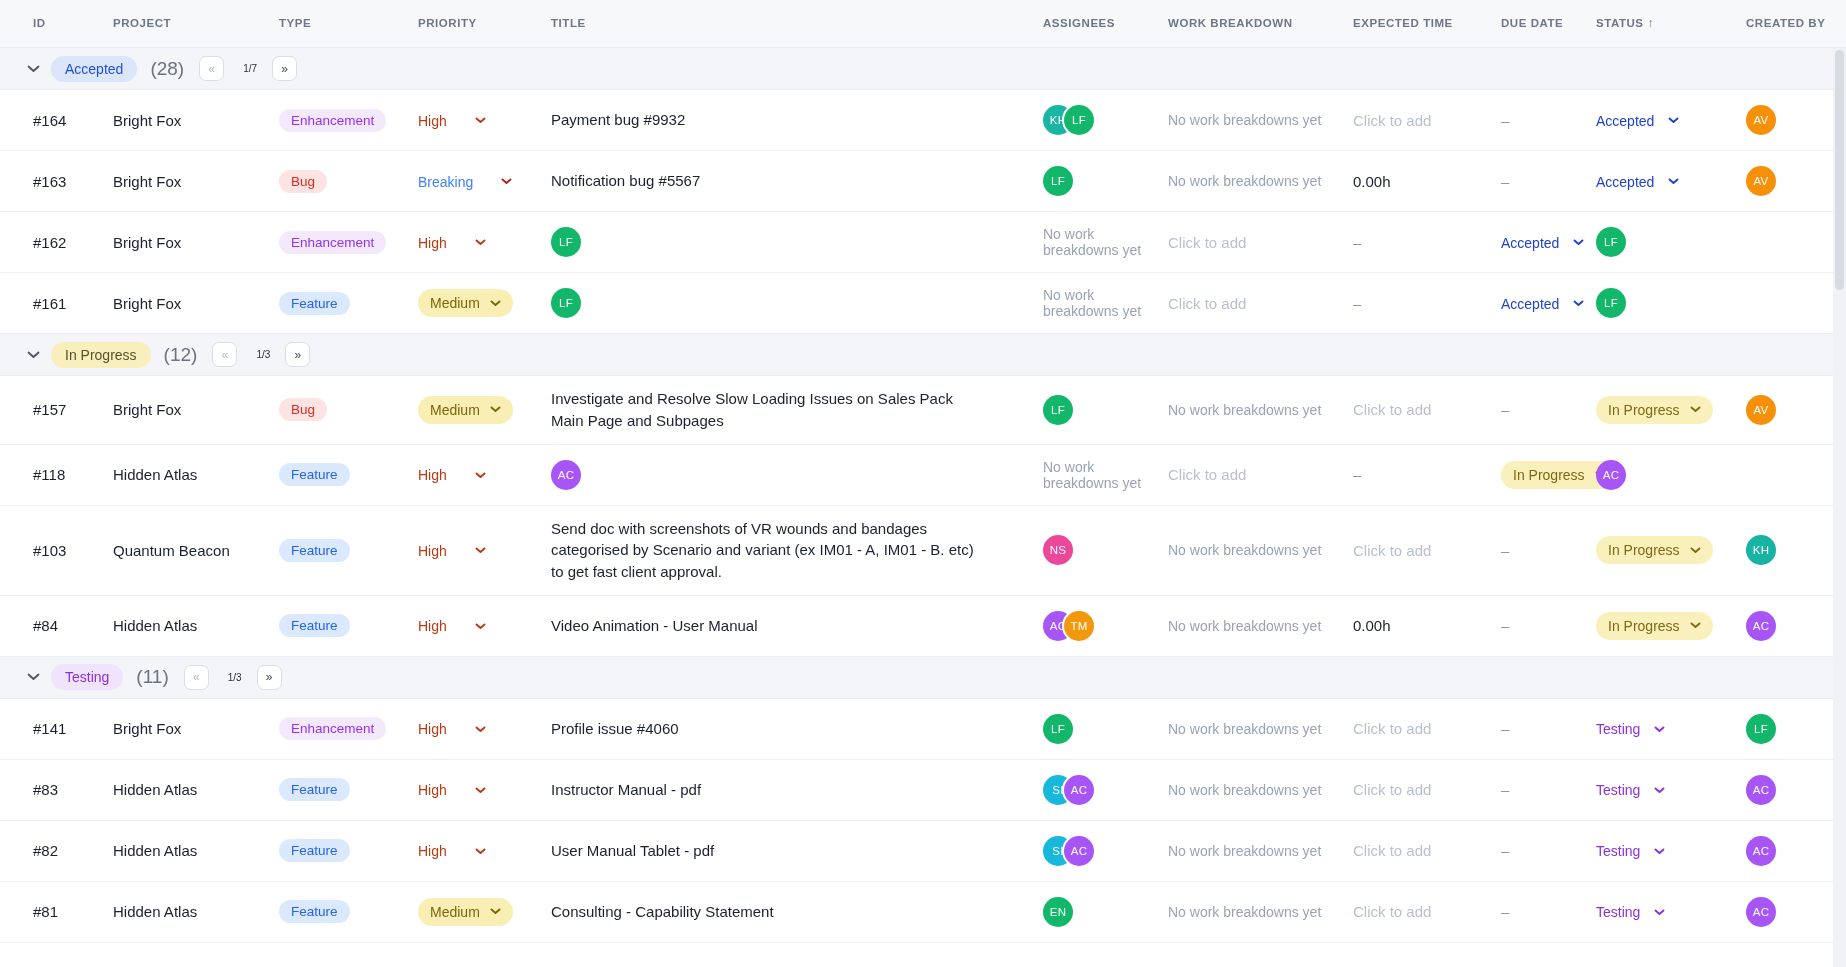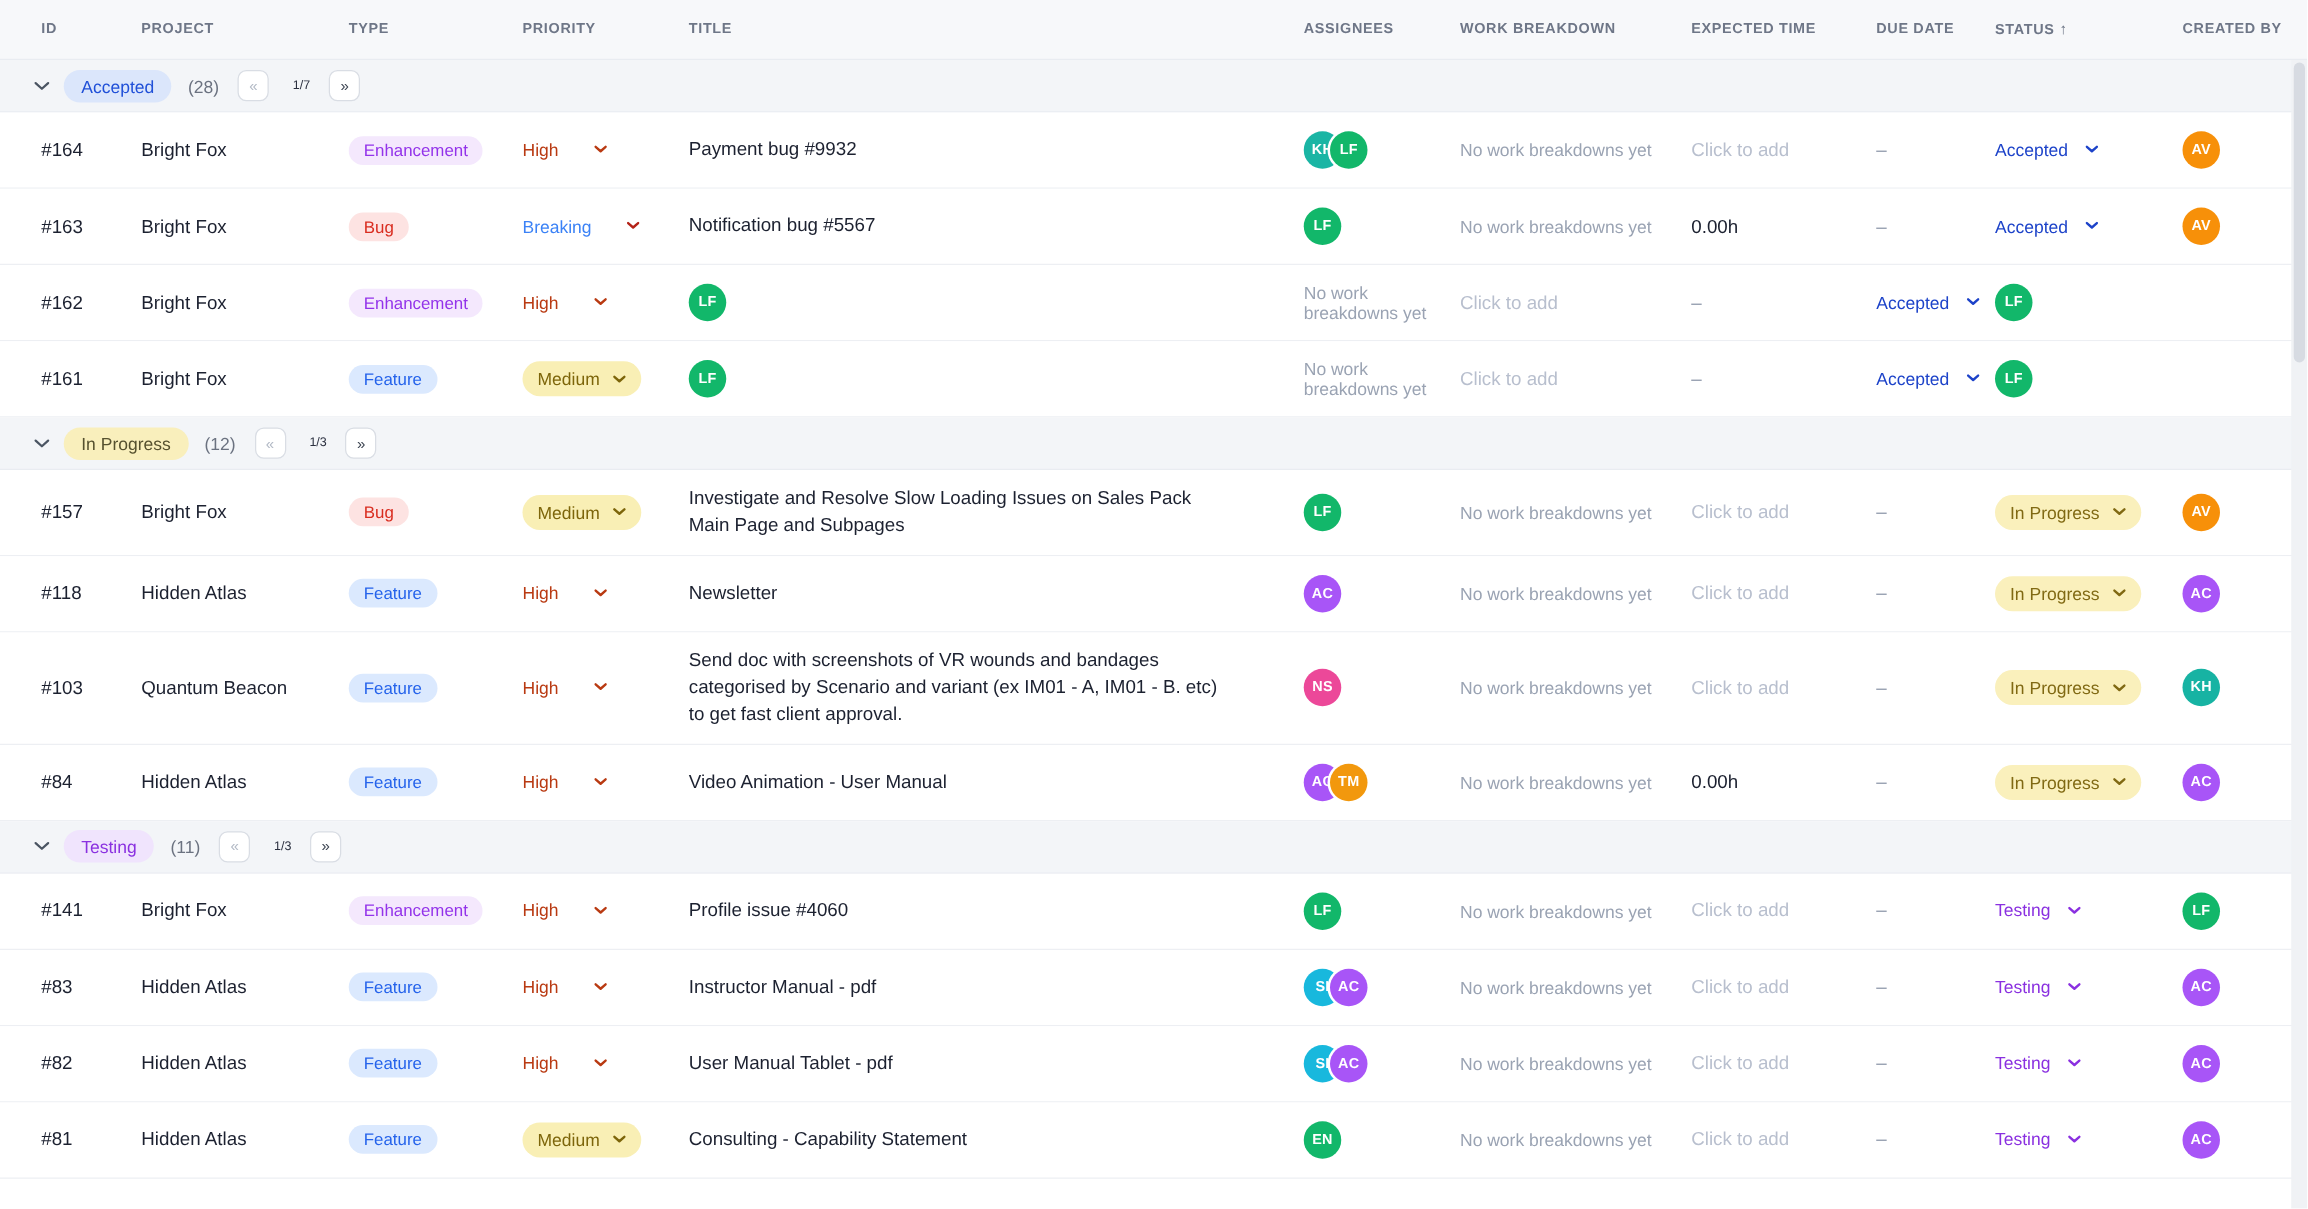--- a/index.html
+++ b/index.html
@@ -10,39 +10,39 @@
   .grid { display:grid; grid-template-columns: 80px 166px 139px 133px 1fr 125px 185px 148px 95px 150px 100px; padding-left:33px; align-items:center; }
 
   .header-row { min-height:48px; background:#f7f8fa; border-bottom:1px solid #e9ecf1;
     color:#6e7687; font-size:11.5px; font-weight:600; letter-spacing:.55px; }
   .header-row .hc { padding-right:14px; line-height:1.35; }
   .hc .arrow { margin-left:4px; font-size:12px; }
 
   .group-row { display:flex; align-items:center; gap:11px; background:#f3f5f8; height:42px; padding-left:26px; border-bottom:1px solid #e9ecf1; }
   .gchev { display:inline-flex; width:14px; justify-content:center; cursor:pointer; }
   .gpill { border-radius:999px; padding:5px 14px; font-size:14px; font-weight:500; cursor:pointer; }
-  .gcount { color:#6b7280; font-size:14px; margin-left:2px; }
+  .gcount { color:#6b7280; font-size:19px; margin-left:2px; }
   .pgbtn { width:25px; height:25px; border:1px solid #d9dde4; border-radius:7px; background:#fff; color:#3f4754; font-size:12px; display:flex; align-items:center; justify-content:center; cursor:pointer; font-family:inherit; margin-left:4px; }
   .pgbtn.prev { color:#b3bac6; }
   .gpage { font-size:10px; color:#2b3040; font-weight:500; margin-left:8px; }
   .pgbtn + .gpage { margin-left:8px; }
 
   .row { background:#fff; border-bottom:1px solid #edeff3; min-height:61px; padding-top:12px; padding-bottom:12px; }
   .c { font-size:15px; padding-right:10px; }
   .c-id, .c-project { color:#1c2130; }
   .c-title { padding-right:56px; line-height:1.45; color:#1c2130; }
 
   .pill { display:inline-flex; align-items:center; border-radius:999px; padding:4px 12px; font-size:13.5px; font-weight:400; white-space:nowrap; }
 
   .prio { display:inline-flex; align-items:center; gap:28px; font-size:14px; font-weight:500; cursor:pointer; }
   .prio.haspill { gap:10px; border-radius:999px; padding:6px 12px; }
   .chev { display:inline-flex; }
 
   .stack { display:flex; }
-  .avatar { width:30px; height:30px; border-radius:50%; display:inline-flex; align-items:center; justify-content:center; color:#fff; font-size:11.5px; font-weight:700; letter-spacing:.2px; flex:none; }
+  .avatar { width:30px; height:30px; border-radius:50%; display:inline-flex; align-items:center; justify-content:center; color:#fff; font-size:11.5px; font-weight:400; letter-spacing:.2px; flex:none; }
   .avatar.ring { margin-left:-9px; box-shadow:0 0 0 2px #fff; }
 
   .c-wb { color:#9aa3b3; font-size:14px; }
   .expected { font-size:15px; color:#1c2130; cursor:pointer; }
   .expected.placeholder { color:#b8bfce; }
   .c-due { color:#8f99ab; cursor:pointer; }
 
   .statusctl { display:inline-flex; align-items:center; gap:14px; font-size:14px; font-weight:500; cursor:pointer; white-space:nowrap; }
   .statusctl.haspill { border-radius:999px; padding:6px 12px; gap:10px; }
 
@@ -253,21 +253,20 @@
         <div class="c c-project">Hidden Atlas</div>
         <div class="c"><span class="pill" style="background: rgb(219, 233, 254); color: rgb(37, 99, 235);">Feature</span></div>
         <div class="c"><span class="prio" style="color: rgb(185, 58, 18);">
             <span>High</span>
             <span class="chev">
               <svg width="11" height="7" viewBox="0 0 11 7">
                 <path d="M1.5 1.5 L5.5 5 L9.5 1.5" fill="none" stroke="#b93a12" stroke-width="1.9" stroke-linecap="round" stroke-linejoin="round"></path>
               </svg>
             </span>
           </span></div>
-        <div class="c c-title">Newsletter</div>
         <div class="c">
           <span class="stack">
             <span class="avatar" style="background: rgb(168, 85, 247);">AC</span>
           </span>
         </div>
         <div class="c c-wb">No work breakdowns yet</div>
         <div class="c"><span class="expected placeholder">Click to add</span></div>
         <div class="c c-due">–</div>
         <div class="c"><span class="statusctl haspill" style="background: rgb(250, 240, 188); color: rgb(128, 105, 19);">
             <span>In Progress</span>

